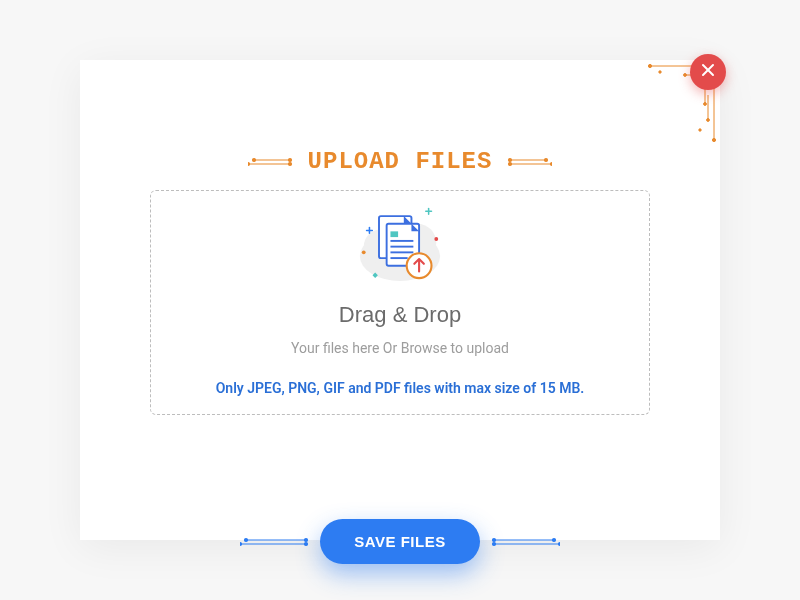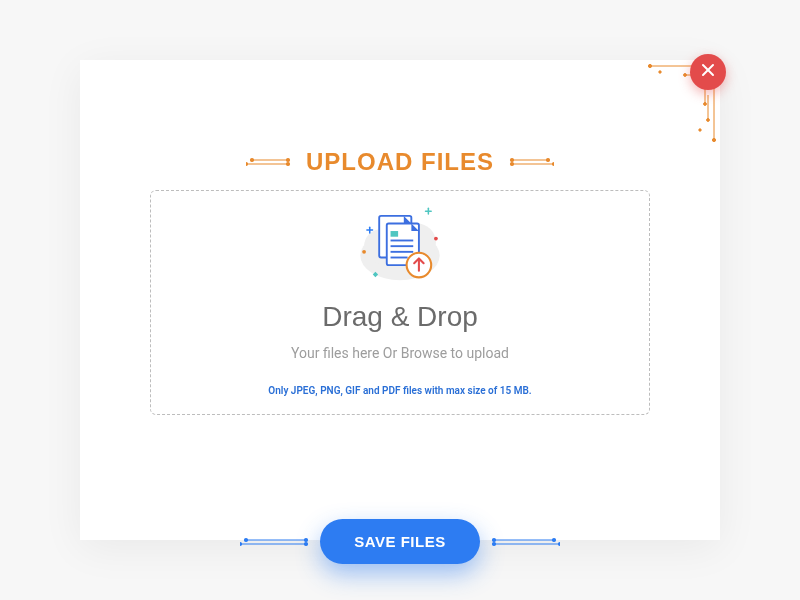--- a/index.html
+++ b/index.html
@@ -47,51 +47,51 @@
     display: flex;
     align-items: center;
     justify-content: center;
     gap: 14px;
   }
   .title {
     font-size: 24px;
     font-weight: 700;
     letter-spacing: 1px;
     color: #e88a2d;
-    font-family: Liberation Sans, sans-serif;
+    font-family: Liberation Mono, monospace;
   }
   .rule { display:block; }
   .dropzone {
     position: absolute;
     top: 130px;
     left: 70px; right: 70px;
     height: 225px;
     border: 1.5px dashed #bdbdbd;
     border-radius: 6px;
     display: flex;
     flex-direction: column;
     align-items: center;
     justify-content: center;
     text-align: center;
     padding: 10px 20px 18px;
   }
   .illustration { width: 120px; height: 110px; margin-top: -4px; }
   .dd-title {
-    font-size: 28px;
+    font-size: 22px;
     color: #6b6b6b;
     font-weight: 400;
     font-family: "Century Gothic","Segoe UI",sans-serif;
   }
   .dd-sub {
     font-size: 14px;
     color: #9d9d9d;
     margin-top: 12px;
   }
   .dd-hint {
-    font-size: 10px;
+    font-size: 14px;
     color: #2a6fd6;
     font-weight: 600;
     margin-top: 24px;
   }
   .save-wrap {
     position: absolute;
     left: 0; right: 0;
     bottom: -24px;
     display: flex;
     align-items: center;

